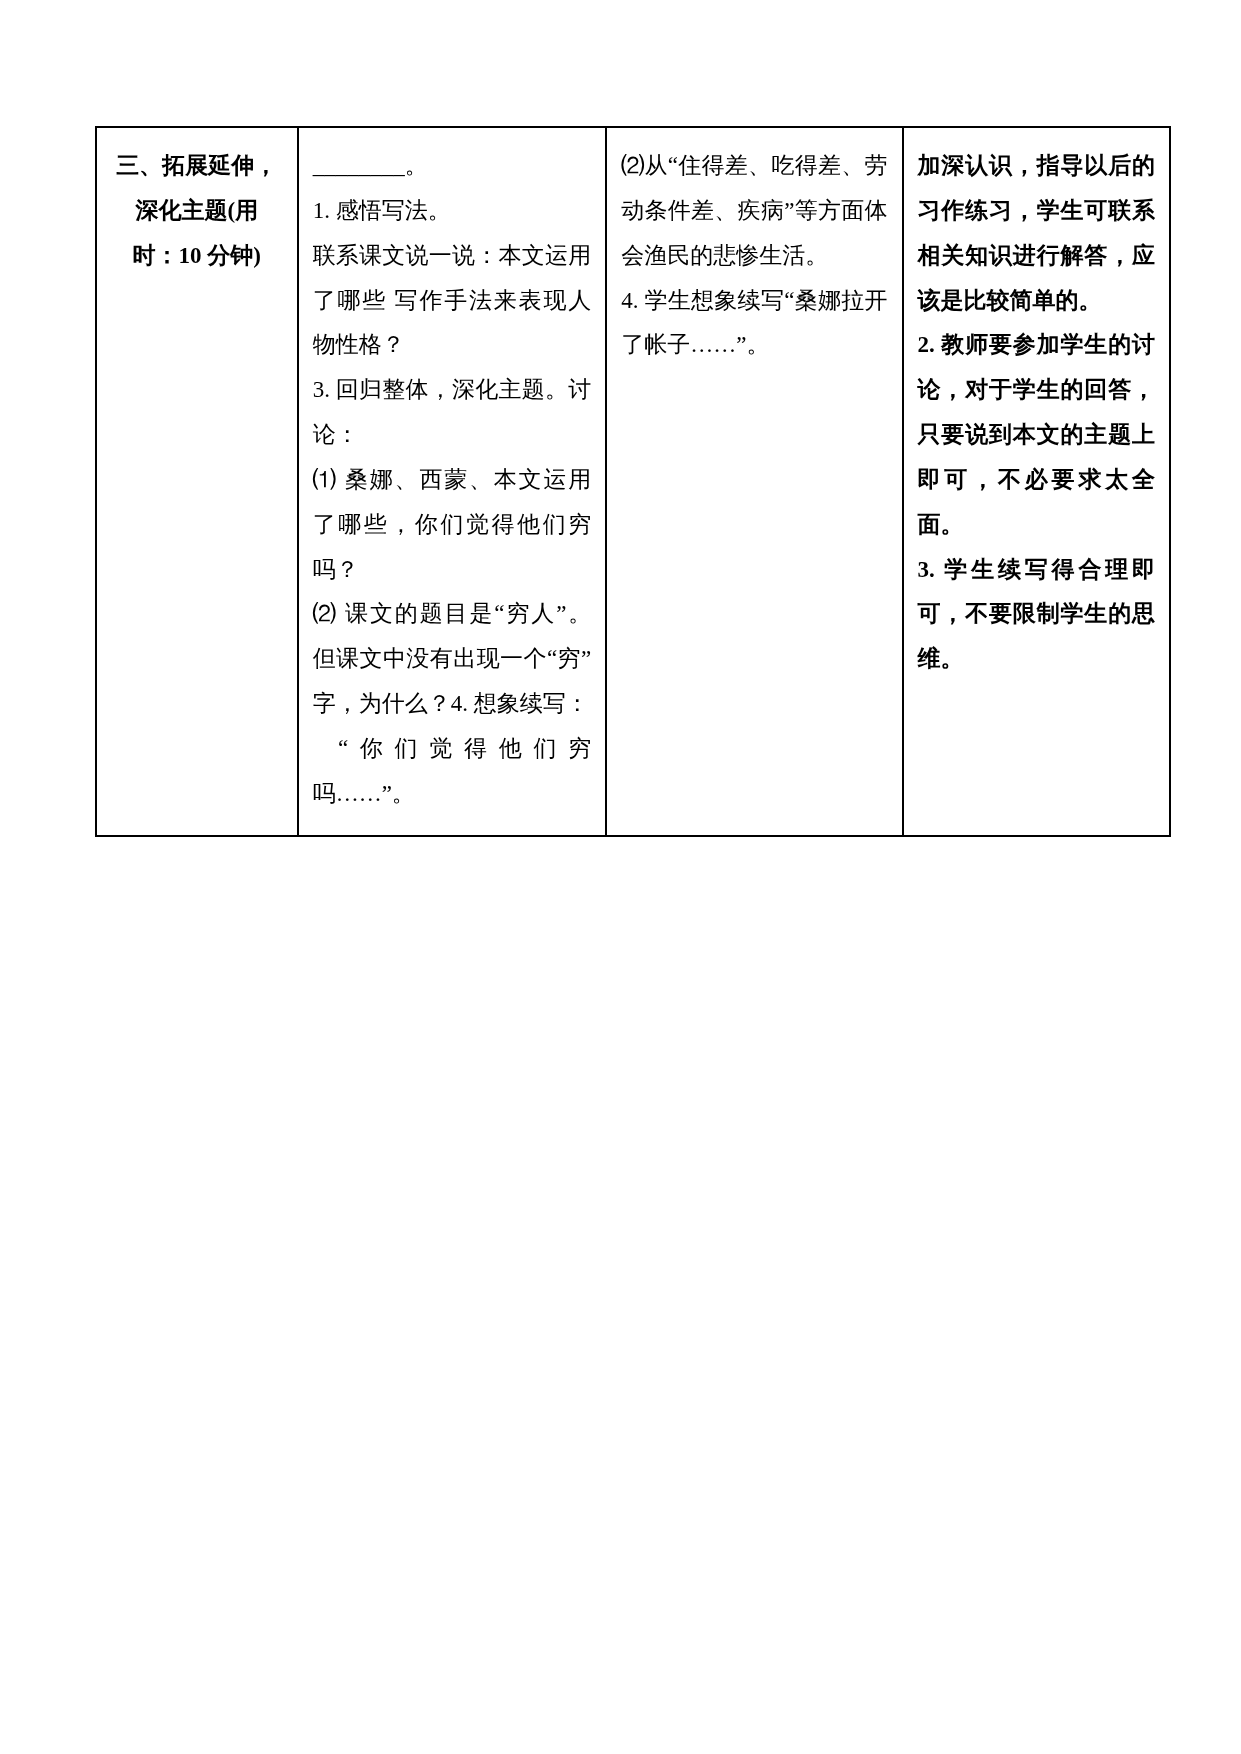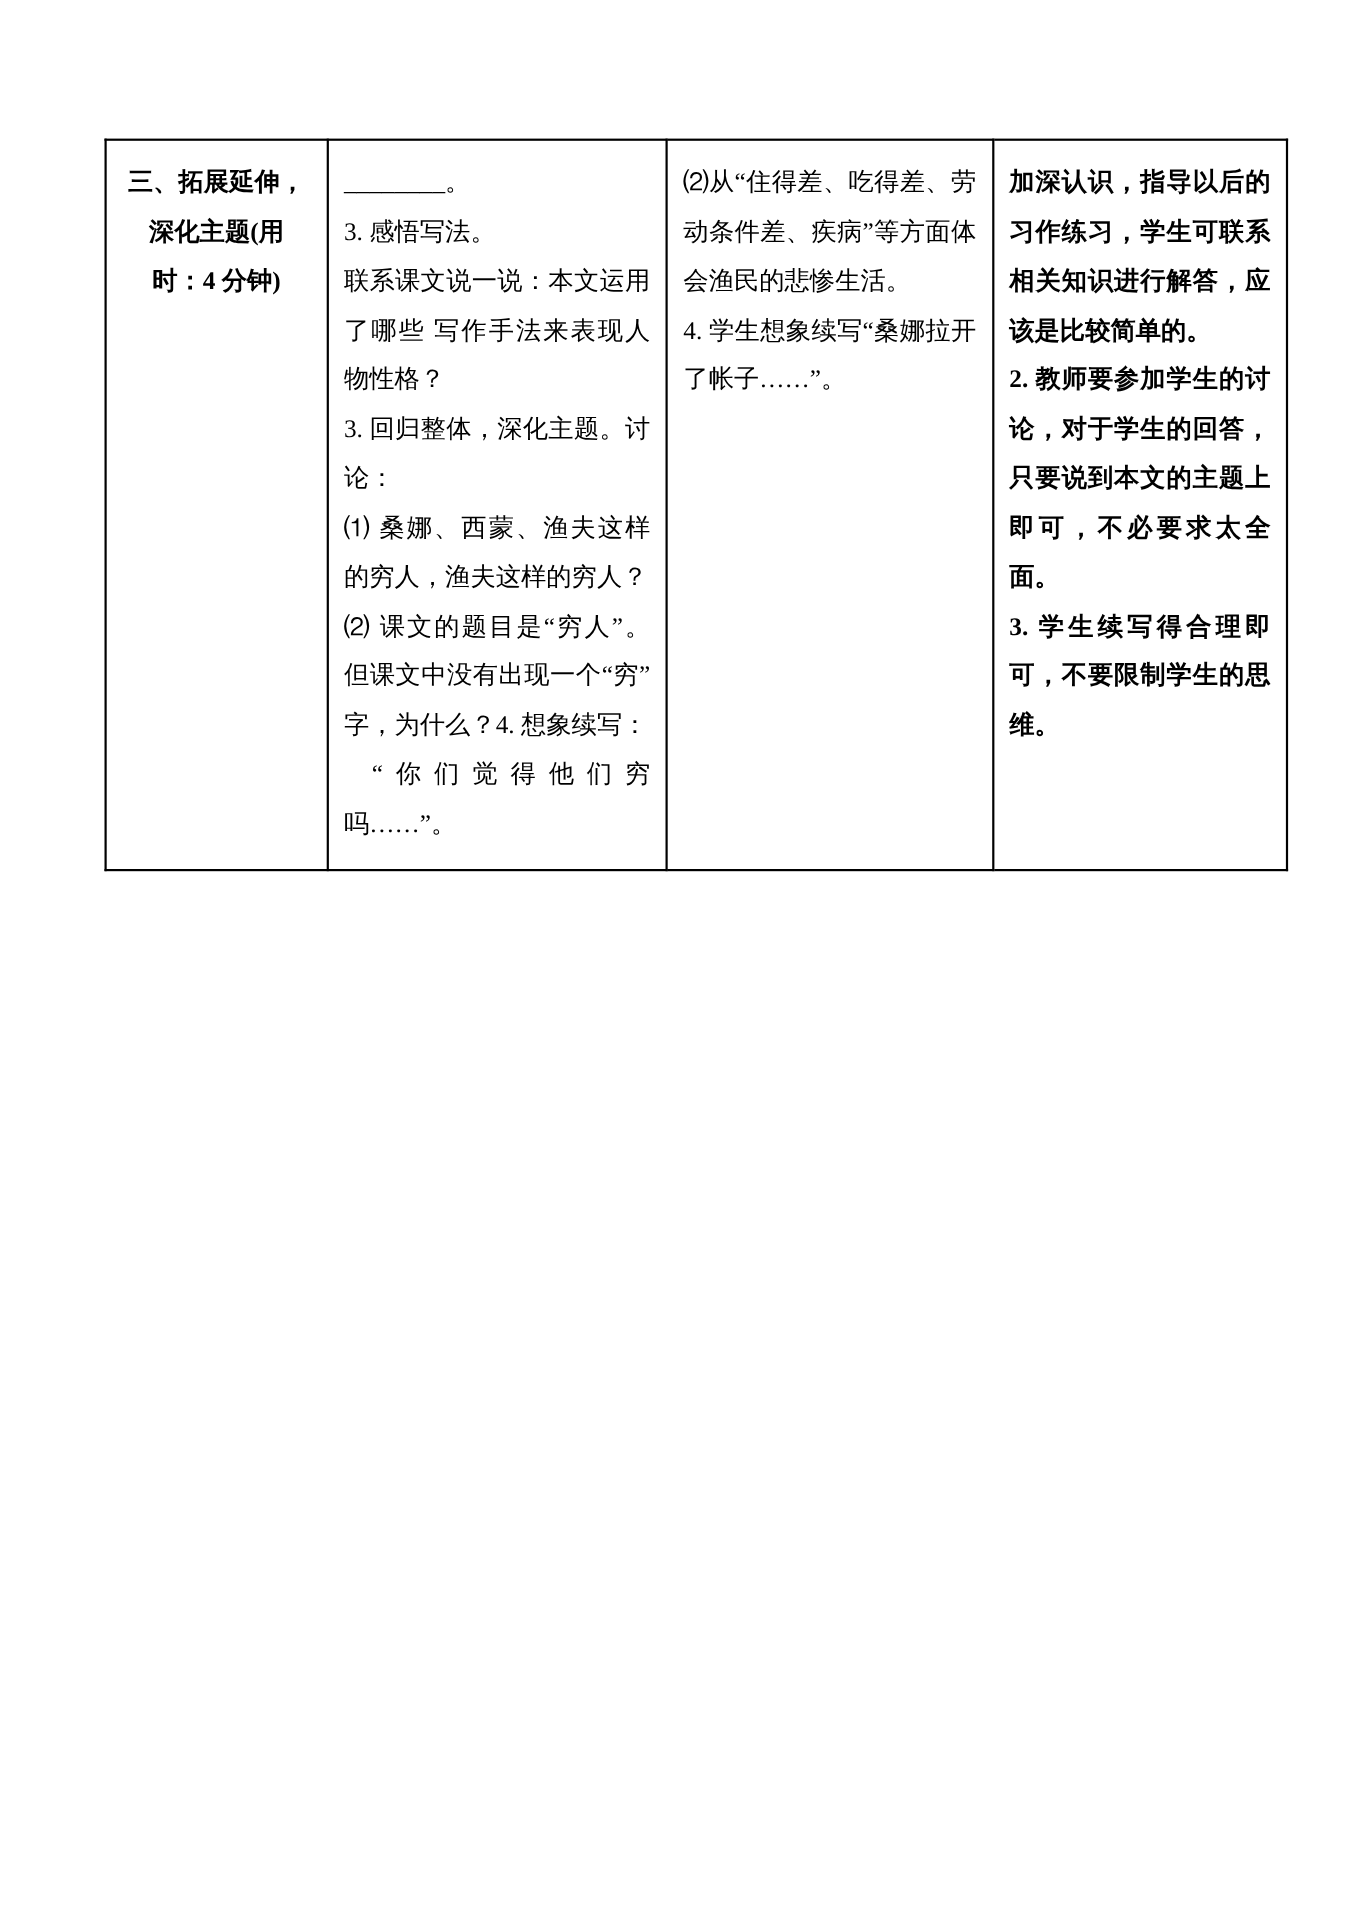--- a/index.html
+++ b/index.html
@@ -65,28 +65,28 @@
 </head>
 <body>
 
 <div class="page">
   <table class="lesson-table">
     <tbody>
       <tr>
         <td class="col-stage stage-cell">
           <span class="line">三、拓展延伸，</span>
           <span class="line">深化主题(用</span>
-          <span class="line">时：4 分钟)</span>
+          <span class="line">时：10 分钟)</span>
         </td>
         <td class="col-process body-cell">
           <p class="indent1">________。</p>
-          <p class="indent1">3. 感悟写法。</p>
+          <p class="indent1">1. 感悟写法。</p>
           <p class="indent1">联系课文说一说：本文运用了哪些 写作手法来表现人物性格？</p>
           <p class="indent1">3. 回归整体，深化主题。讨论：</p>
-          <p class="indent1">⑴ 桑娜、西蒙、渔夫这样的穷人，渔夫这样的穷人？</p>
+          <p class="indent1">⑴ 桑娜、西蒙、本文运用了哪些，你们觉得他们穷吗？</p>
           <p class="indent1">⑵ 课文的题目是“穷人”。但课文中没有出现一个“穷”字，为什么？4. 想象续写：</p>
           <p class="indent-in">“你们觉得他们穷吗……”。</p>
         </td>
         <td class="col-activity body-cell">
           <p class="indent1">⑵从“住得差、吃得差、劳动条件差、疾病”等方面体会渔民的悲惨生活。</p>
           <p class="indent1">4. 学生想象续写“桑娜拉开了帐子……”。</p>
         </td>
         <td class="col-notes body-cell">
           <p class="indent1">加深认识，指导以后的习作练习，学生可联系相关知识进行解答，应该是比较简单的。</p>
           <p class="indent1">2. 教师要参加学生的讨论，对于学生的回答，只要说到本文的主题上即可，不必要求太全面。</p>

